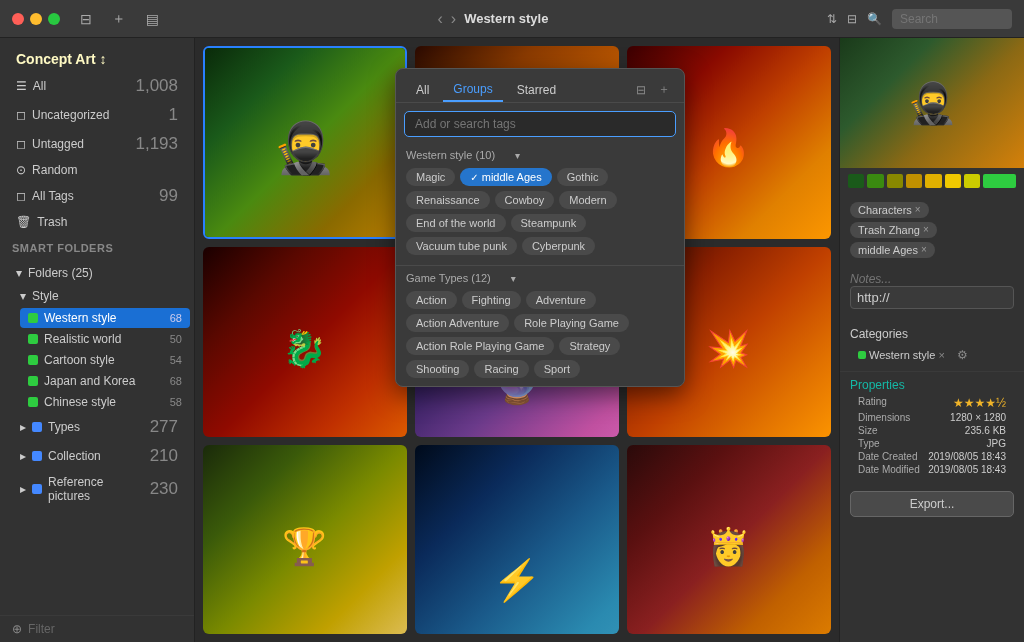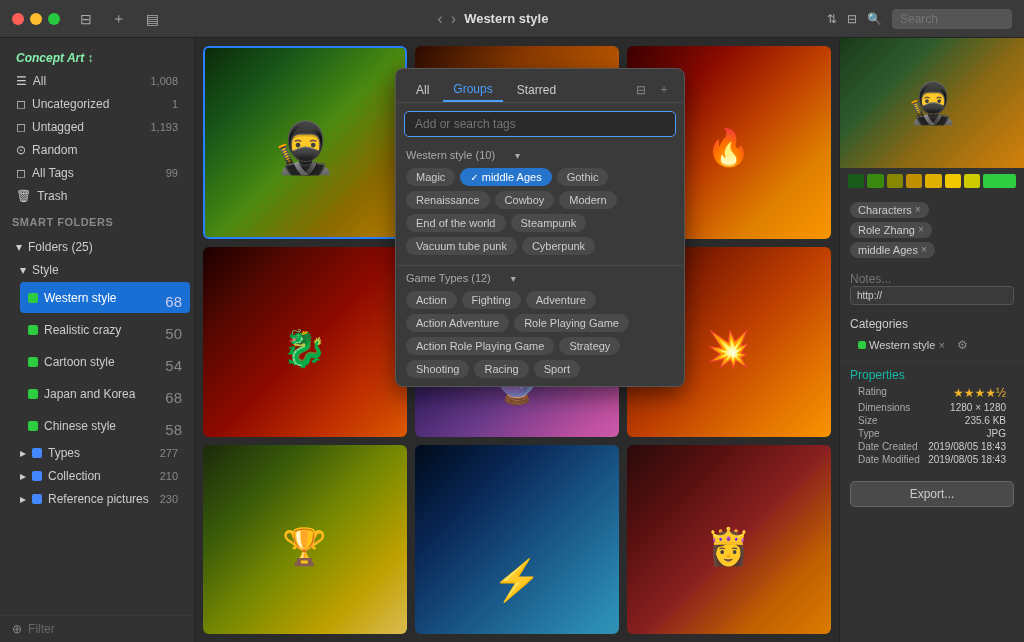--- a/index.html
+++ b/index.html
@@ -80,36 +80,36 @@
       padding: 4px 12px;
       gap: 6px;
       cursor: pointer;
       border-radius: 4px;
       margin: 1px 4px;
       color: #ccc;
     }
     .sidebar-item .count {
       margin-left: auto;
       color: #888;
-      font-size: 11px;
+      font-size: 17px;
     }
     .folder-group { margin-left: 16px; }
     .folder-item {
       display: flex;
       align-items: center;
       padding: 3px 8px;
       gap: 6px;
       cursor: pointer;
       border-radius: 4px;
       margin: 1px 4px;
       color: #ccc;
       font-size: 12px;
     }
     .folder-item.active { background: #1a6fd4; color: #fff; }
-    .folder-item .count { margin-left: auto; color: #888; font-size: 15px; margin-top: 8px; }
+    .folder-item .count { margin-left: auto; color: #888; font-size: 11px; }
     .folder-item.active .count { color: #cce; }
     .color-dot {
       width: 10px; height: 10px;
       border-radius: 2px;
       flex-shrink: 0;
     }
     .sidebar-bottom {
       margin-top: auto;
       padding: 6px 12px;
       border-top: 1px solid #3a3a3a;
@@ -199,29 +199,31 @@
       margin: 2px 2px;
     }
     .tag-pill .remove { color: #999; font-size: 10px; cursor: pointer; }
     .notes-section { padding: 6px 10px; }
     .notes-input {
       width: 100%;
       background: transparent;
       border: none;
       color: #999;
       font-size: 12px;
+      font-style: italic;
     }
     .url-input {
       width: 100%;
       background: #3a3a3a;
       border: 1px solid #555;
       border-radius: 4px;
       padding: 3px 6px;
       color: #ccc;
-      font-size: 10px;
+      font-size: 13px;
+      margin-bottom: 6px;
     }
     .categories-section { padding: 6px 10px; }
     .cat-label { font-size: 12px; color: #ccc; margin-bottom: 4px; font-weight: 500; }
     .cat-pill {
       display: inline-flex;
       align-items: center;
       gap: 3px;
       background: transparent;
       border-radius: 4px;
       padding: 2px 6px;
@@ -346,21 +348,21 @@
     <span>🔍</span>
     <input class="search-box" placeholder="Search" style="">
   </div>
 </div>
 
 <div class="main-layout">
 
   <div class="sidebar">
     <div style="padding: 8px 0 2px;">
       <div class="sidebar-item">
-        <span style="font-weight:600;color:#86efac;font-size:12px;font-style:italic;">Concept Art ↕</span>
+        <span style="font-weight:600;color:#fef9c3;font-size:14px;">Concept Art ↕</span>
       </div>
       <div class="sidebar-item">
         <span>☰</span>
         <span>All</span>
         <span class="count">1,008</span>
       </div>
       <div class="sidebar-item">
         <span>◻</span>
         <span>Uncategorized</span>
         <span class="count">1</span>
@@ -395,21 +397,21 @@
         <span>Style</span>
       </div>
       <div class="folder-group">
         <div class="folder-item active">
           <div class="color-dot" style="background:#2ecc40;"></div>
           <span>Western style</span>
           <span class="count">68</span>
         </div>
         <div class="folder-item">
           <div class="color-dot" style="background:#2ecc40;"></div>
-          <span>Realistic crazy</span>
+          <span>Realistic world</span>
           <span class="count">50</span>
         </div>
         <div class="folder-item">
           <div class="color-dot" style="background:#2ecc40;"></div>
           <span>Cartoon style</span>
           <span class="count">54</span>
         </div>
         <div class="folder-item">
           <div class="color-dot" style="background:#2ecc40;"></div>
           <span>Japan and Korea</span>
@@ -548,21 +550,21 @@
       <div class="swatch" style="background:#f0c800;"></div>
       <div class="swatch" style="background:#cccc00;"></div>
       <div class="swatch" style="background:#2ecc40;flex:2;"></div>
     </div>
     <div class="tag-section">
       <div class="tag-pill">
         <span>Characters</span>
         <span class="remove">×</span>
       </div>
       <div class="tag-pill">
-        <span>Role Zhang</span>
+        <span>Trash Zhang</span>
         <span class="remove">×</span>
       </div>
       <div class="tag-pill">
         <span>middle Ages</span>
         <span class="remove">×</span>
       </div>
     </div>
     <div class="notes-section">
       <input class="notes-input" placeholder="Notes..." style="">
       <input class="url-input" value="http://" style="">

